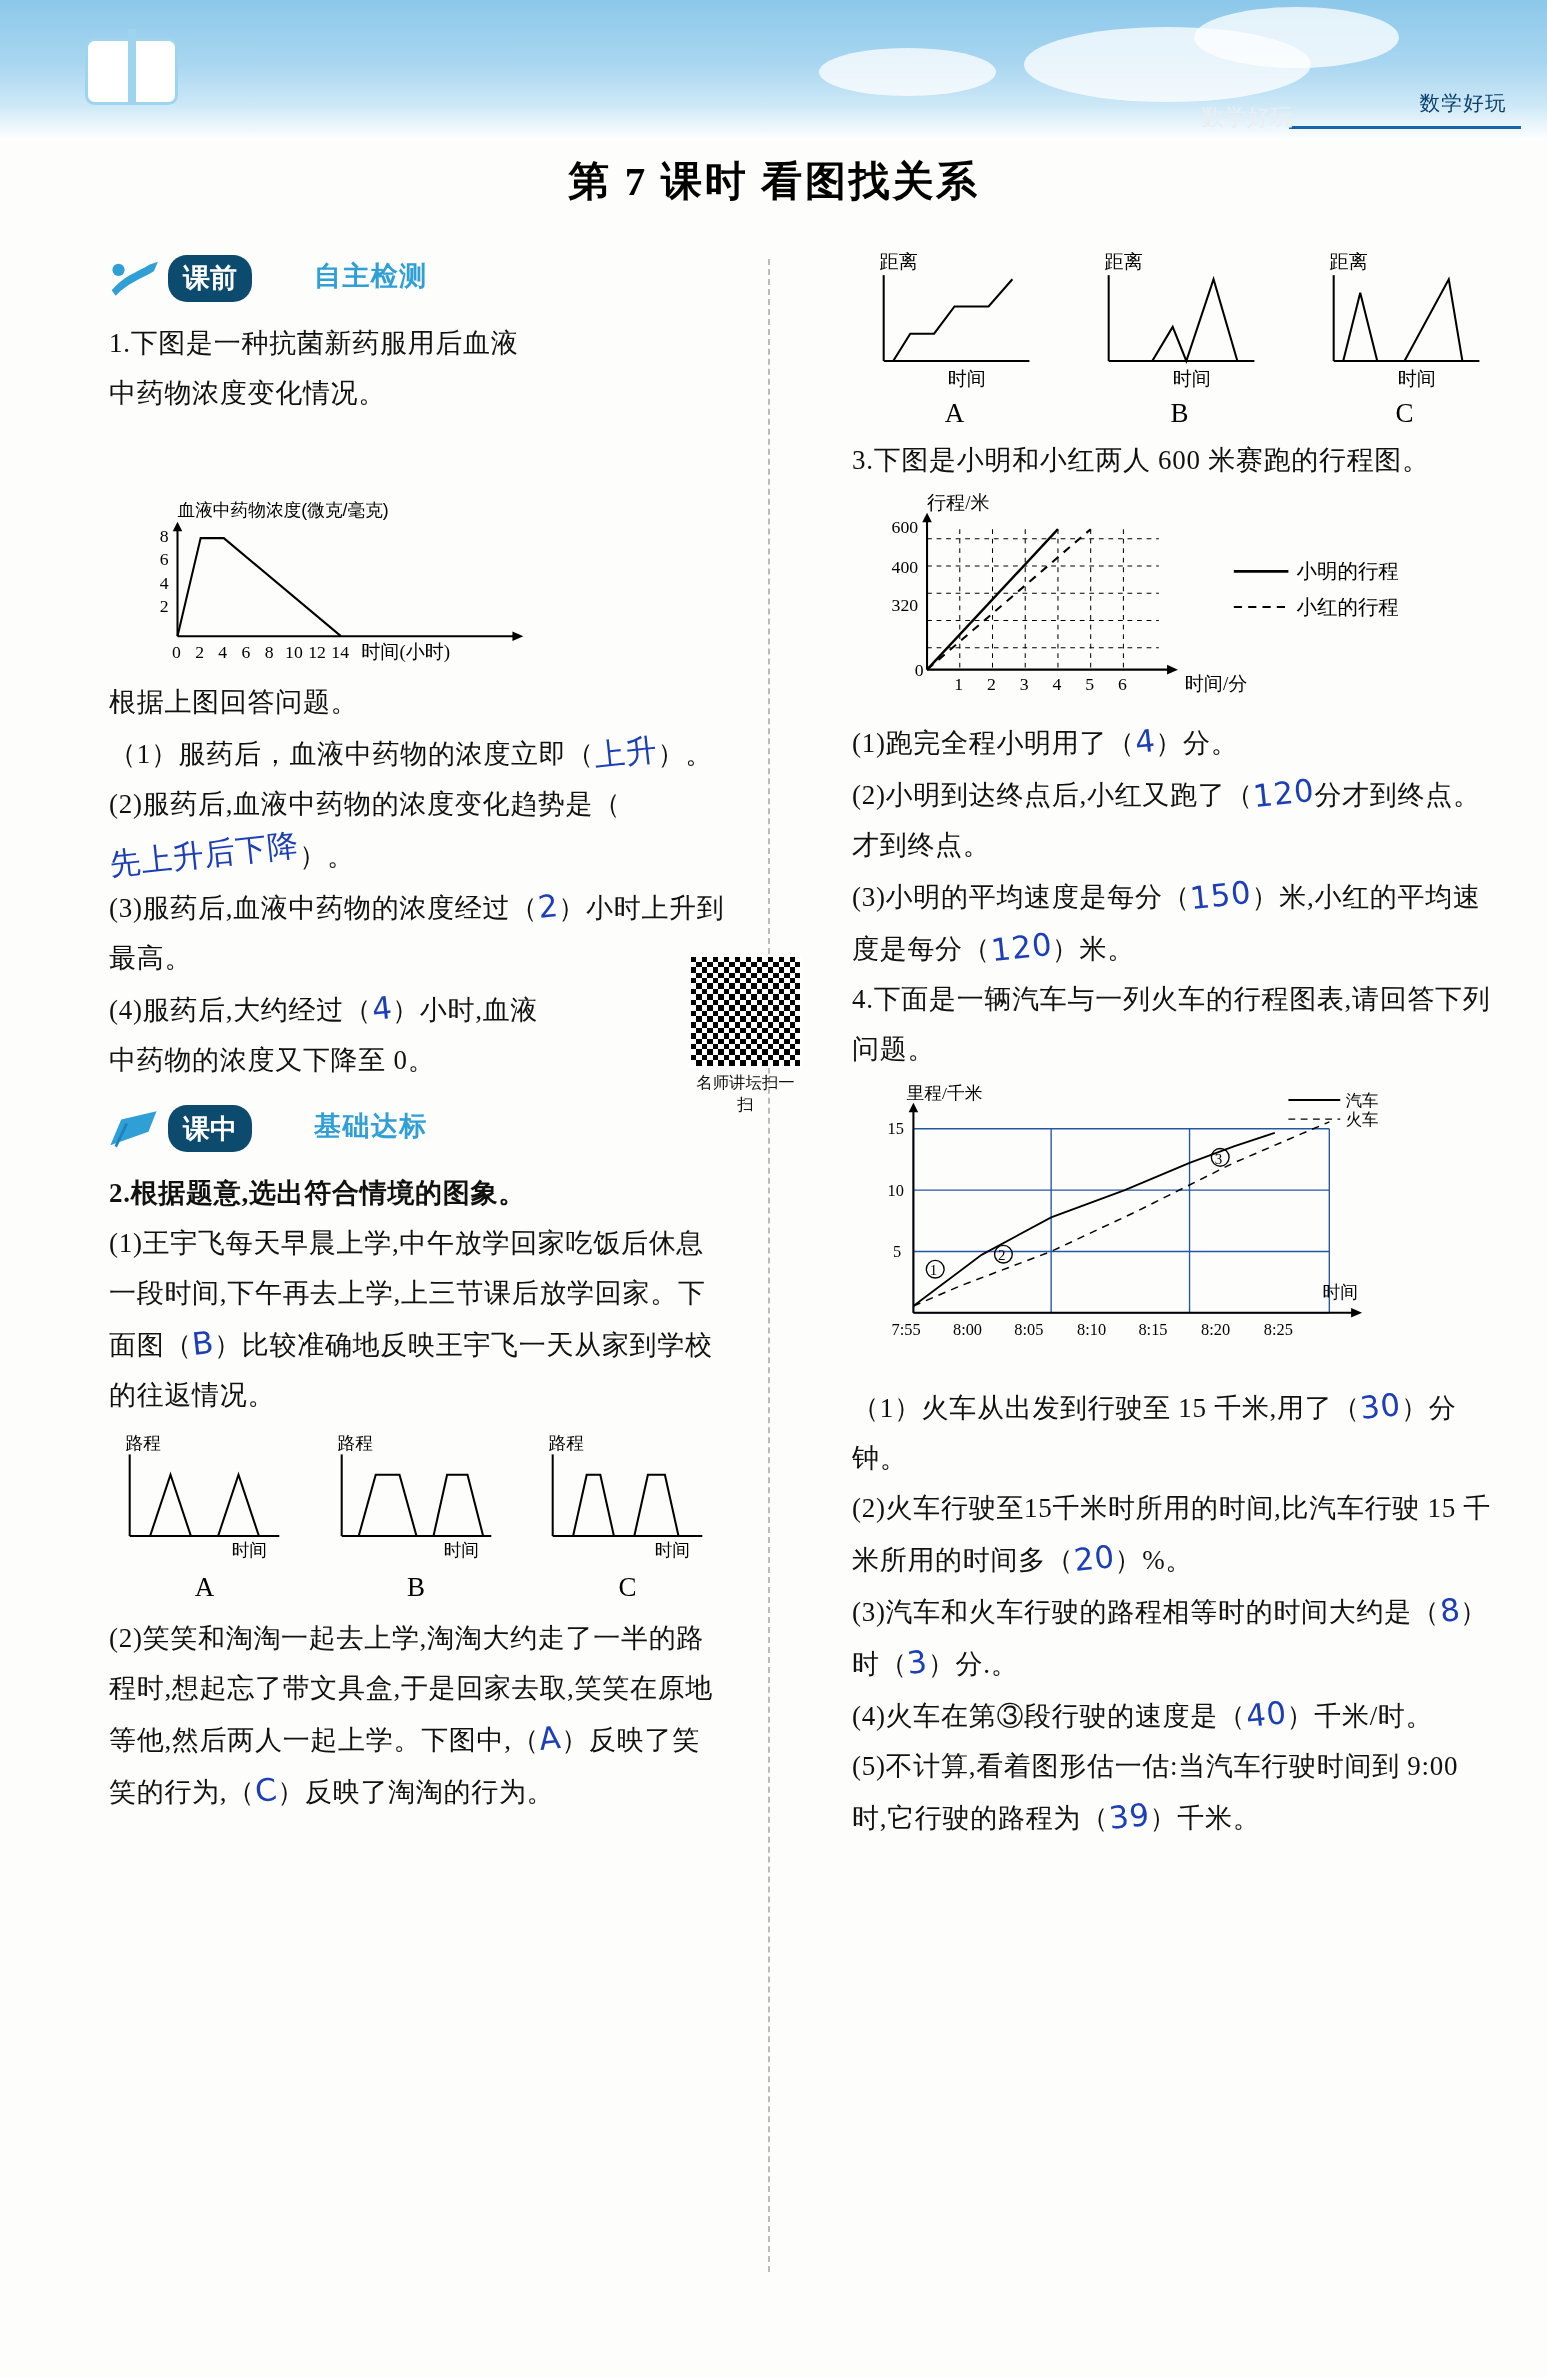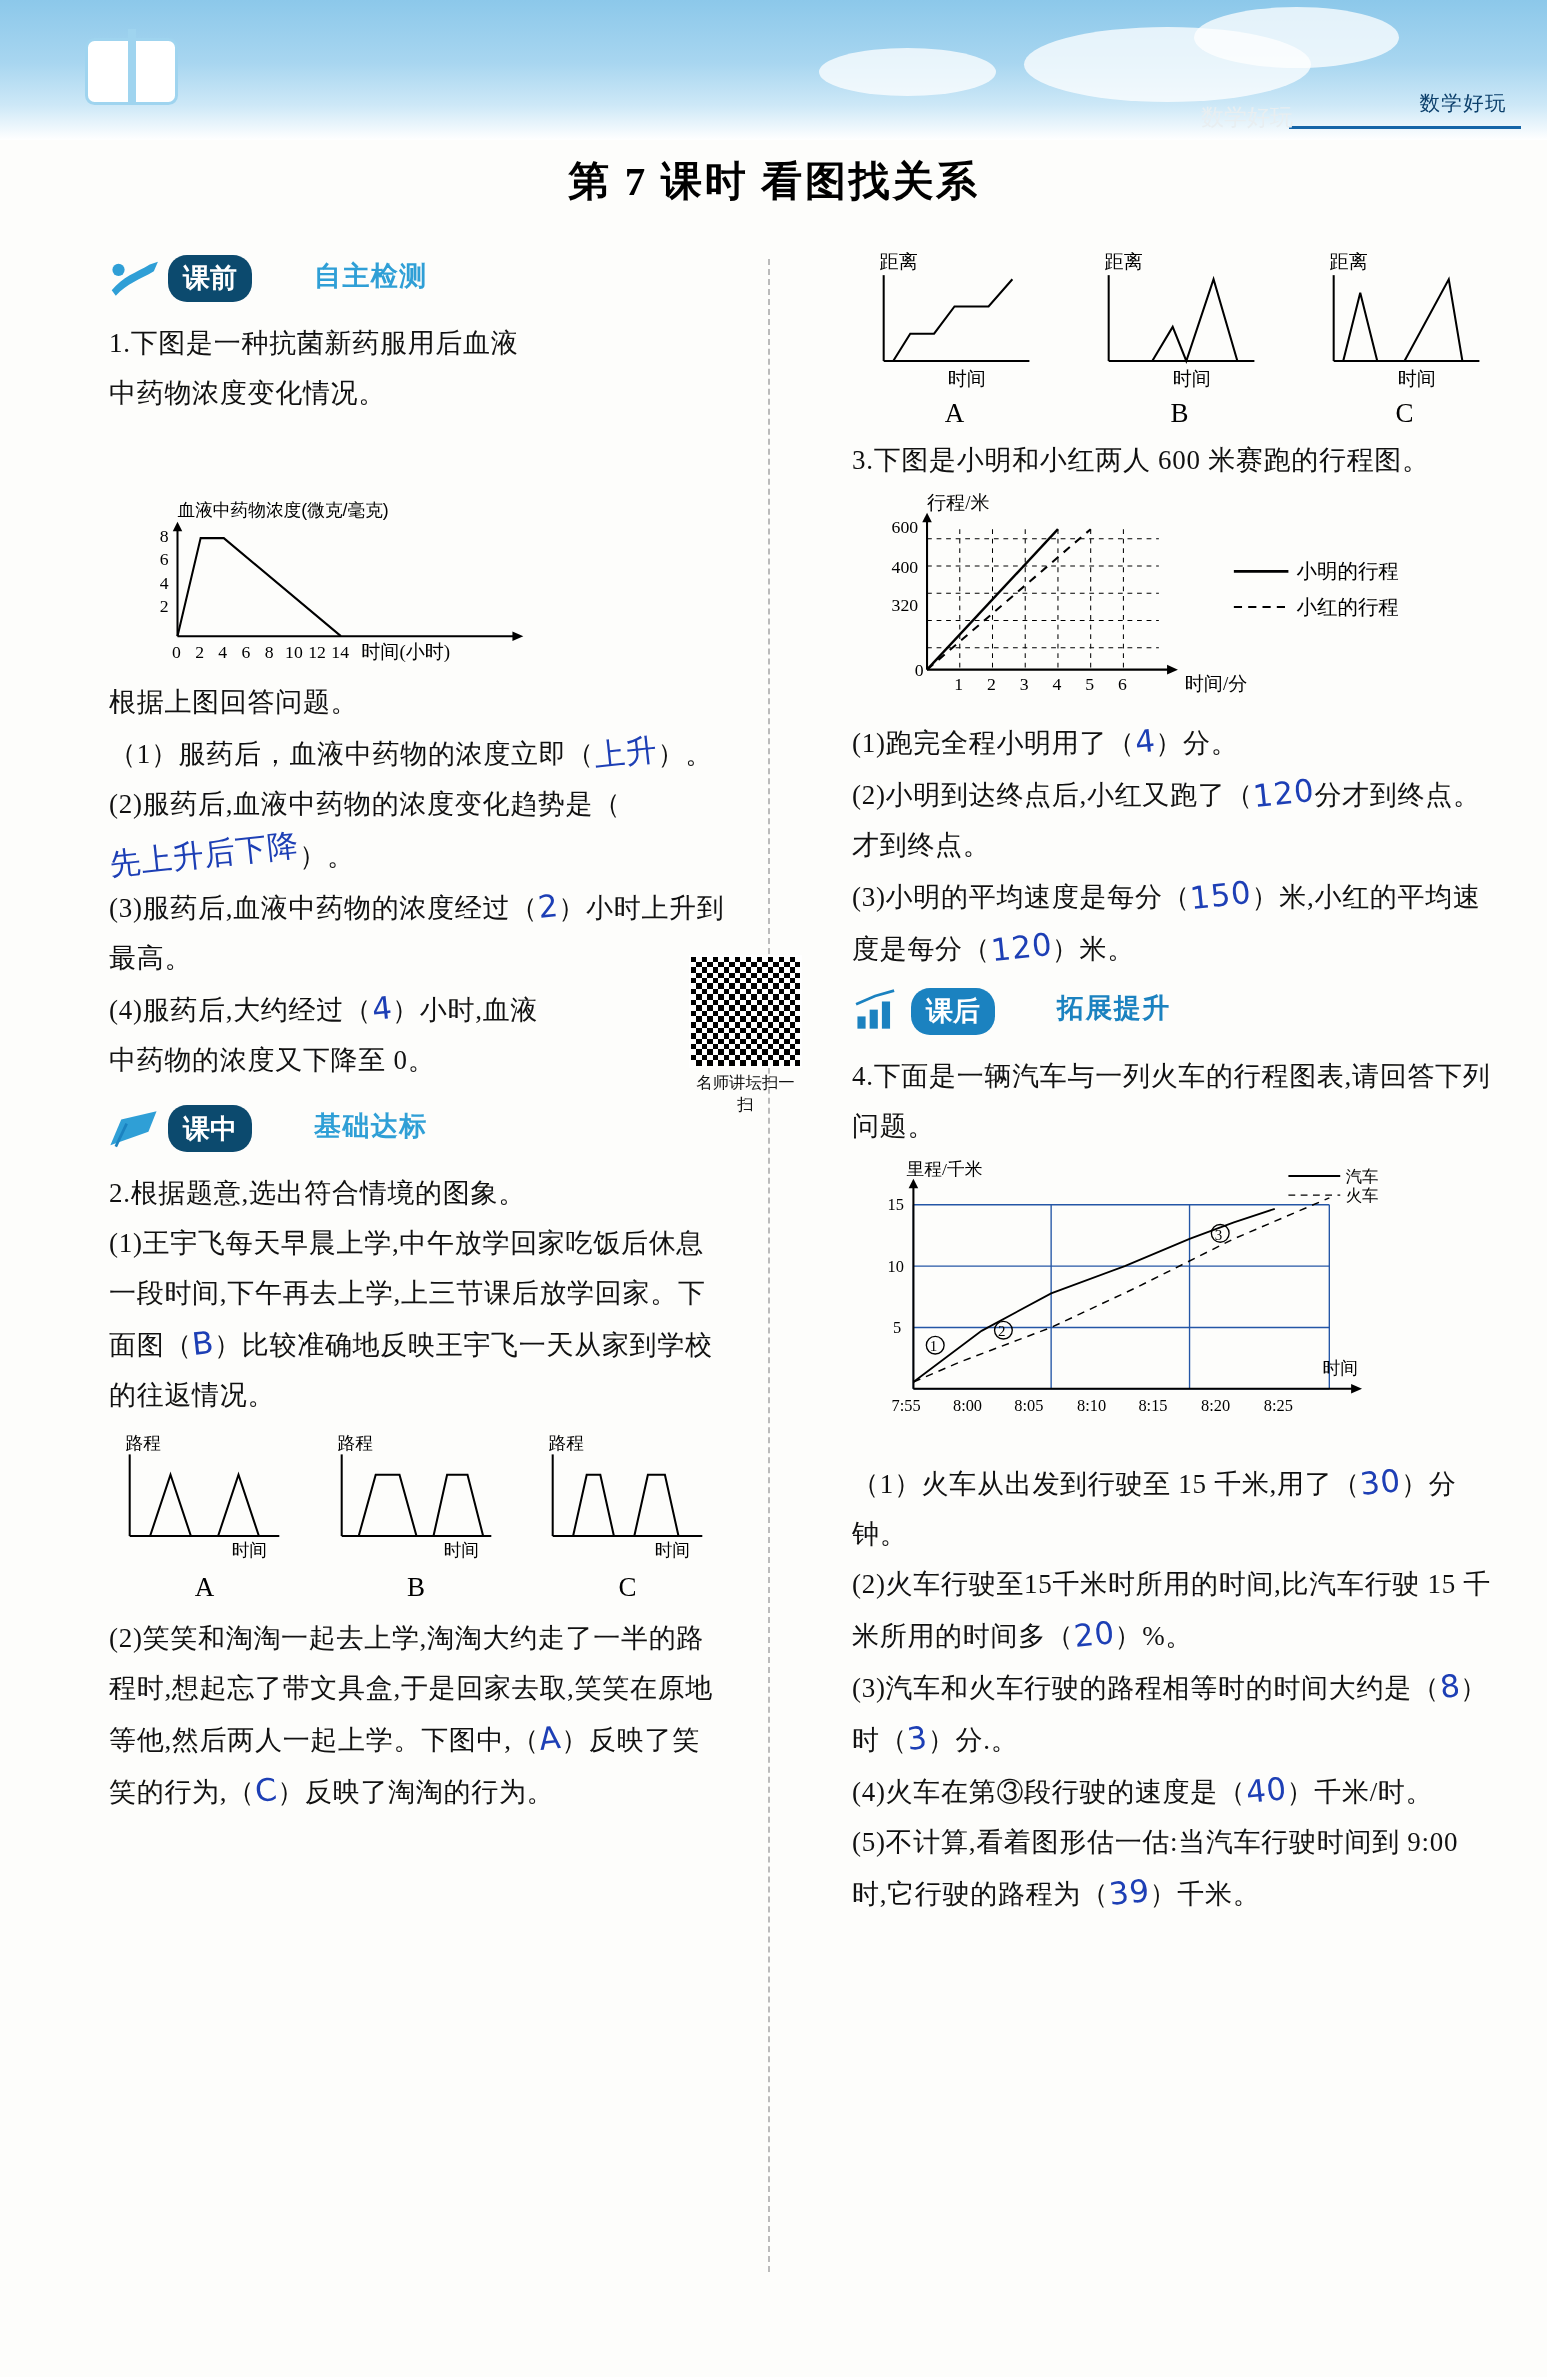--- a/index.html
+++ b/index.html
@@ -78,21 +78,21 @@
     position:absolute; left:205px; top:5.5px;
     color:#2f9fd6; font-size:27px; font-weight:bold;
     font-family:"Liberation Sans", sans-serif;
     letter-spacing:1.4px;
   }
   .banner.after .pill { background:#1b82c0; }
   .banner.after .btext { color:#1b82c0; }
 
   
   .q { font-size:27px; line-height:50px; color:#111; letter-spacing:0.7px; }
-  .q.bold { font-weight:normal; }
+  .q.bold { font-weight:bold; }
   .hand {
     font-family:"DejaVu Sans", sans-serif;
     color:#1d3fb5; font-size:31px;
     transform:rotate(-6deg); display:inline-block;
   }
 
   
   .qr-wrap { position:absolute; text-align:center; }
   .qr {
     width:109px; height:109px;
@@ -343,32 +343,20 @@
   <div class="q">
     <span>(1)跑完全程小明用了（</span><span class="hand">4</span><span>）分。</span>
   </div>
   <div class="q" style="width:641px;">
     <span>(2)小明到达终点后,小红又跑了（</span><span class="hand">120</span><span>分才到终点。</span> 才到终点。
   </div>
   <div class="q" style="width:641px;">
     <span>(3)小明的平均速度是每分（</span><span class="hand">150</span><span>）米,小红的平均速度是每分（</span><span class="hand">120</span><span>）米。</span>
   </div>
 
-  <div class="banner after" style="margin-top:11px;">
-    <div class="bicon">
-      <svg width="53" height="44" viewBox="0 0 78 64">
-        <rect x="8" y="40" width="12" height="18" fill="#1b82c0"></rect>
-        <rect x="26" y="30" width="12" height="28" fill="#1b82c0"></rect>
-        <rect x="44" y="18" width="12" height="40" fill="#1b82c0"></rect>
-        <path d="M6 22 L34 10 L62 2" stroke="#1b82c0" stroke-width="4" fill="none"></path>
-      </svg>
-    </div>
-    <div class="pill">课后</div>
-    <div class="btext">拓展提升</div>
-  </div>
 
   <div class="q" style="width:641px;">
     <span>4.</span><span>下面是一辆汽车与一列火车的行程图表,请回答下列问题。</span>
   </div>
 
   <div style="margin-top:6.8px;">
     <svg width="641" height="300" viewBox="0 0 940 440">
       <text x="80" y="26" font-size="26">里程/千米</text>
 
       <line x1="640" y1="28" x2="716" y2="28" stroke="#000" stroke-width="3"></line>

